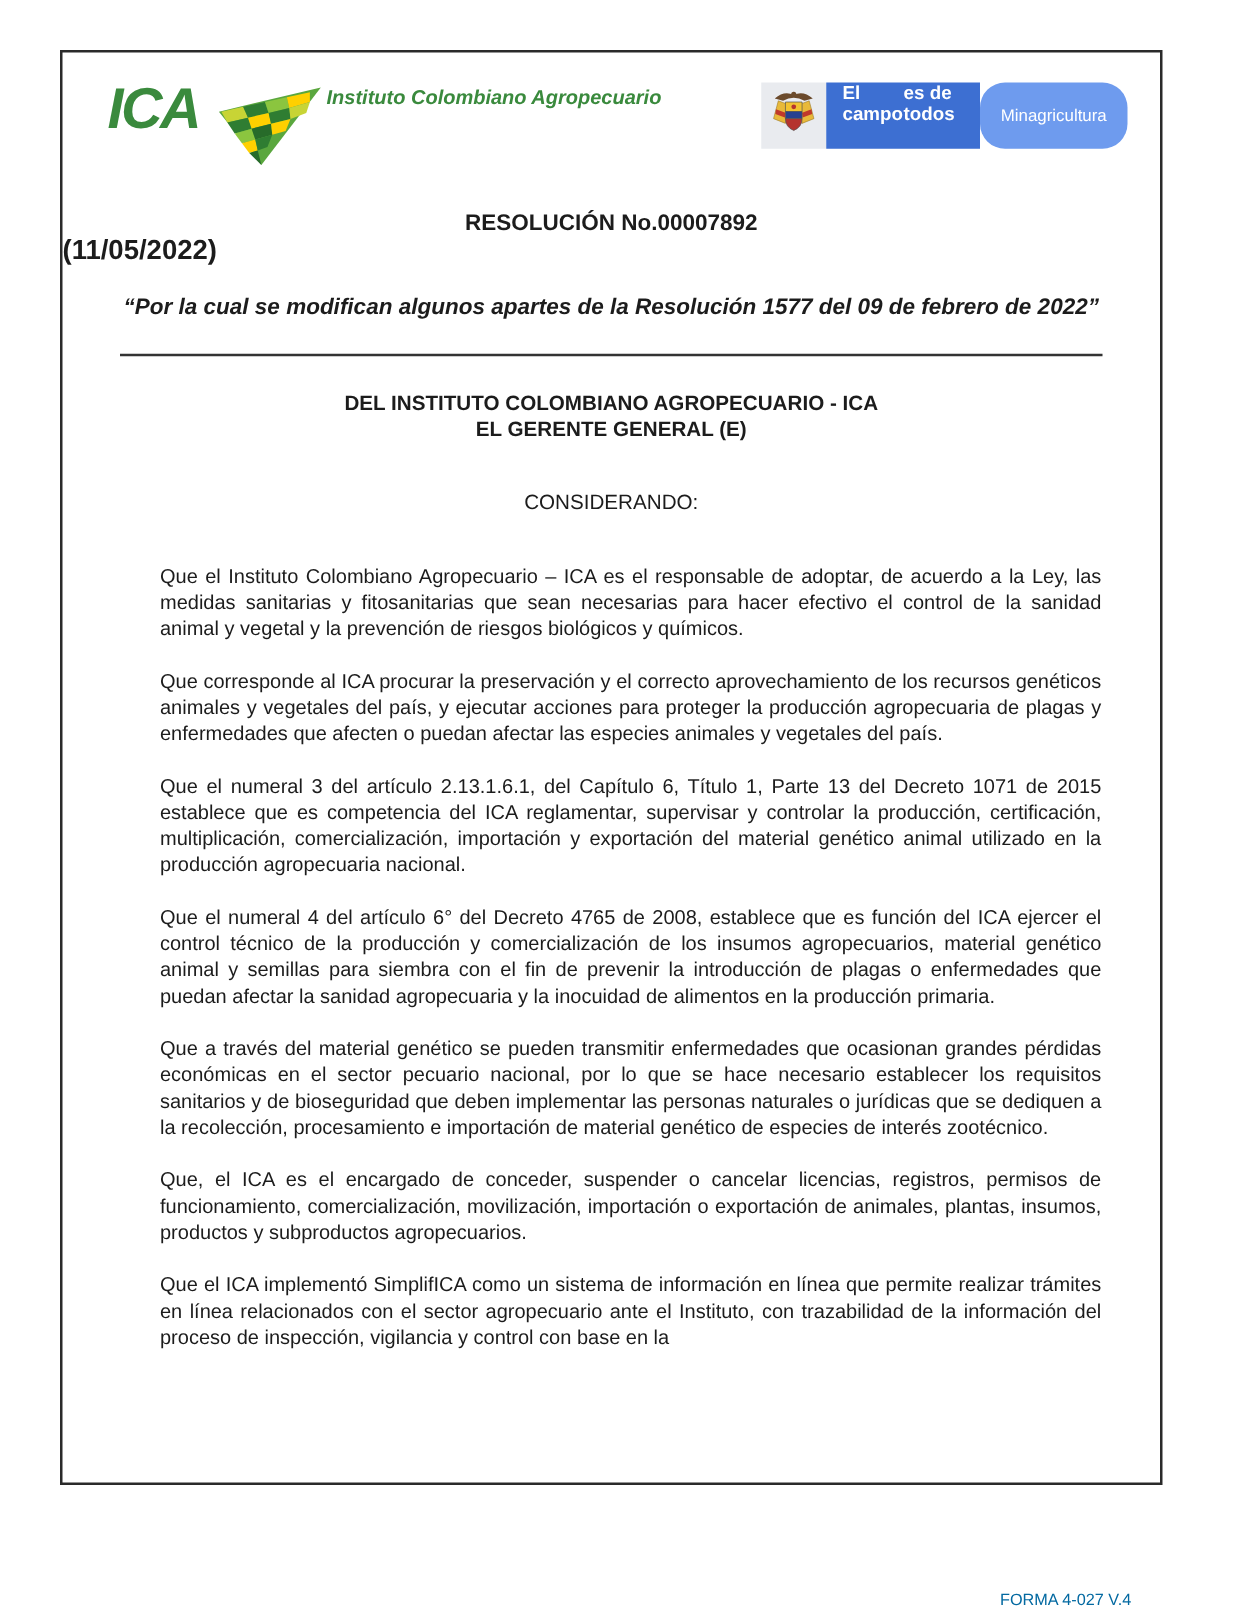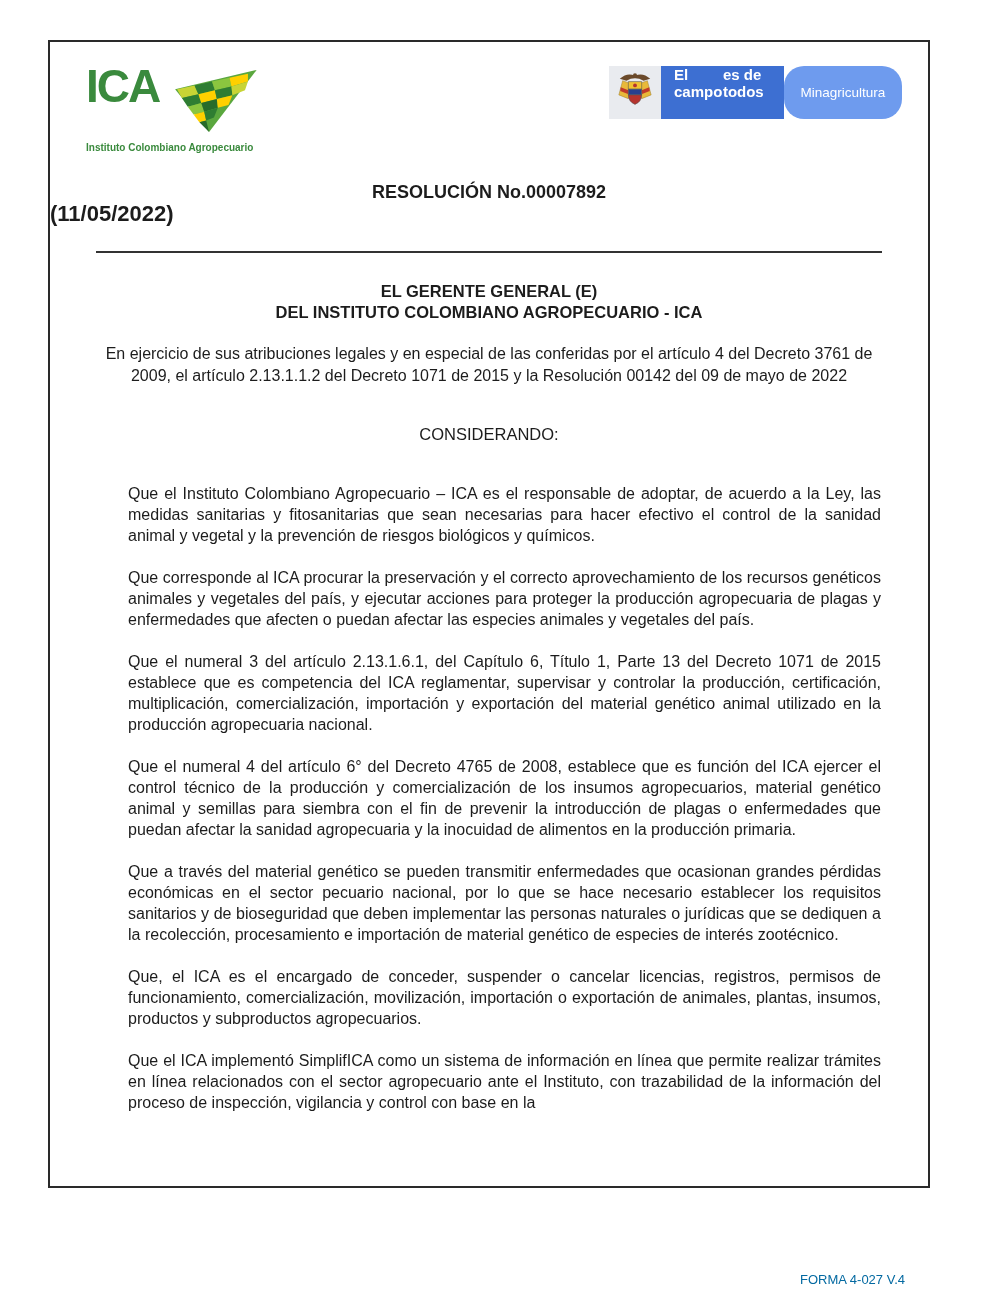--- a/index.html
+++ b/index.html
@@ -16,26 +16,26 @@
     font-family:"Liberation Sans", sans-serif;color:var(--ink);
     -webkit-font-smoothing:antialiased;
   }
   .sheet{
     position:absolute;left:48px;top:40px;width:882px;height:1148px;
     border:2px solid #2a2a2a;background:#fff;overflow:hidden;
   }
   
   .hdr{display:flex;justify-content:space-between;align-items:flex-start;
        padding:24px 26px 0 36px;}
-  .ica-logo{display:flex;flex-direction:column;width:200px;}
+  .ica-logo{display:flex;flex-direction:row;width:200px;font-style:italic;}
   .ica-row{display:flex;align-items:flex-start;}
   .ica-acronym{font-size:46px;font-weight:bold;color:var(--ica-green);
                letter-spacing:-2px;line-height:40px;}
   .ica-pennant{margin-left:4px;margin-top:2px;}
-  .ica-tagline{font-size:10px;font-weight:bold;color:var(--ica-green);
+  .ica-tagline{font-size:16px;font-weight:bold;color:var(--ica-green);
                margin-top:4px;white-space:nowrap;}
   .gov-banner{display:flex;height:53px;}
   .gov-crest{width:52px;background:var(--banner-gray);display:flex;
              align-items:center;justify-content:center;}
   .gov-slogan{width:123px;background:var(--banner-blue);color:#fff;
               font-weight:bold;font-size:15px;line-height:17px;
               display:flex;flex-direction:row;justify-content:center;
               padding-left:13px;}
   .gov-ministry{width:118px;background:var(--banner-light-blue);color:#fff;
                 font-size:13.5px;display:flex;align-items:center;justify-content:center;border-radius:20px;}
@@ -110,29 +110,29 @@
         <span>es de todos</span>
       </div>
       <div class="gov-ministry">Minagricultura</div>
     </div>
 
   </div>
 
   <div class="res-title">RESOLUCIÓN No.00007892</div>
   <div class="res-date">(11/05/2022)</div>
 
+  <div class="res-subject">“Por la cual se modifican algunos apartes de la Resolución 1577 del 09 de febrero de 2022”</div>
 
   <hr class="rule">
 
   <div class="authority">
+    <div>DEL INSTITUTO COLOMBIANO AGROPECUARIO - ICA</div>
     <div>EL GERENTE GENERAL (E)</div>
-    <div>DEL INSTITUTO COLOMBIANO AGROPECUARIO - ICA</div>
   </div>
 
-  <div class="preamble">En ejercicio de sus atribuciones legales y en especial de las conferidas por el artículo 4 del Decreto 3761 de 2009, el artículo 2.13.1.1.2 del Decreto 1071 de 2015 y la Resolución 00142 del 09 de mayo de 2022</div>
 
   <div class="considerando">CONSIDERANDO:</div>
 
   <div class="body-text">
     <p>Que el Instituto Colombiano Agropecuario – ICA es el responsable de adoptar, de acuerdo a la Ley, las medidas sanitarias y fitosanitarias que sean necesarias para hacer efectivo el control de la sanidad animal y vegetal y la prevención de riesgos biológicos y químicos.</p>
     <p>Que corresponde al ICA procurar la preservación y el correcto aprovechamiento de los recursos genéticos animales y vegetales del país, y ejecutar acciones para proteger la producción agropecuaria de plagas y enfermedades que afecten o puedan afectar las especies animales y vegetales del país.</p>
     <p>Que el numeral 3 del artículo 2.13.1.6.1, del Capítulo 6, Título 1, Parte 13 del Decreto 1071 de 2015 establece que es competencia del ICA reglamentar, supervisar y controlar la producción, certificación, multiplicación, comercialización, importación y exportación del material genético animal utilizado en la producción agropecuaria nacional.</p>
     <p>Que el numeral 4 del artículo 6° del Decreto 4765 de 2008, establece que es función del ICA ejercer el control técnico de la producción y comercialización de los insumos agropecuarios, material genético animal y semillas para siembra con el fin de prevenir la introducción de plagas o enfermedades que puedan afectar la sanidad agropecuaria y la inocuidad de alimentos en la producción primaria.</p>
     <p>Que a través del material genético se pueden transmitir enfermedades que ocasionan grandes pérdidas económicas en el sector pecuario nacional, por lo que se hace necesario establecer los requisitos sanitarios y de bioseguridad que deben implementar las personas naturales o jurídicas que se dediquen a la recolección, procesamiento e importación de material genético de especies de interés zootécnico.</p>
     <p>Que, el ICA es el encargado de conceder, suspender o cancelar licencias, registros, permisos de funcionamiento, comercialización, movilización, importación o exportación de animales, plantas, insumos, productos y subproductos agropecuarios.</p>

